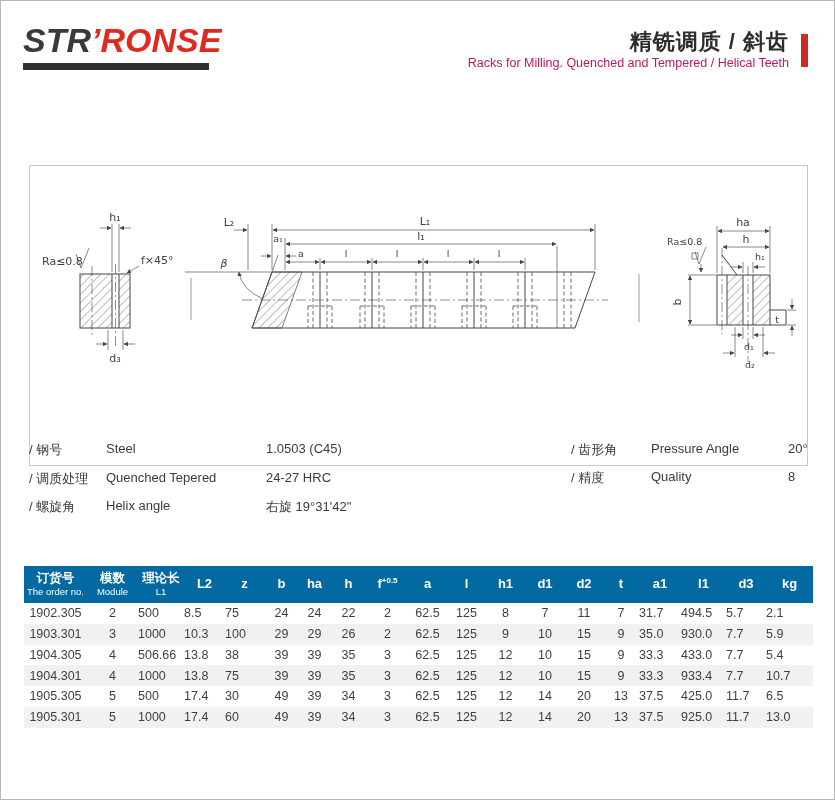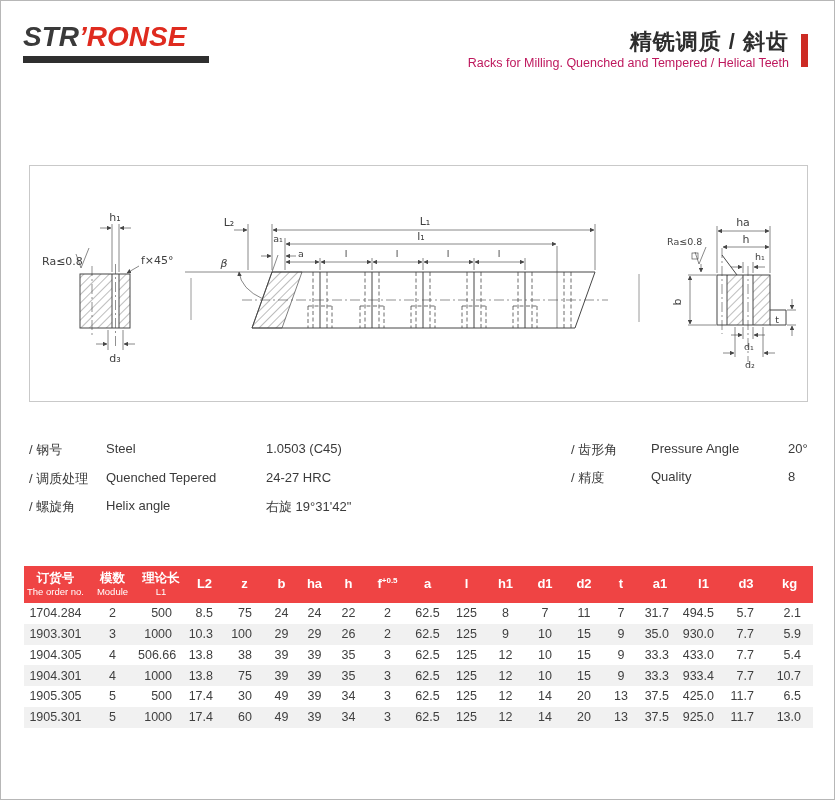--- a/index.html
+++ b/index.html
@@ -1,56 +1,56 @@
 <!DOCTYPE html>
 <html><head>
 <meta charset="utf-8">
 <style>
   html,body{margin:0;padding:0;background:#e8e8e8;}
   .page{position:relative;width:835px;height:800px;background:#fff;border:1px solid #b7b7b7;
         box-sizing:border-box;overflow:hidden;font-family:"Liberation Sans",sans-serif;}
   
   .logo{position:absolute;left:22px;top:20px;}
-  .logo-text{font-style:italic;font-weight:800;font-size:28px;letter-spacing:0px;
+  .logo-text{font-style:italic;font-weight:800;font-size:34px;letter-spacing:0px;
              font-family:"Liberation Sans",sans-serif;white-space:nowrap;}
   .logo-dark{color:#3a3a3a;}
   .logo-red{color:#df2b1f;}
   .logo-bar{width:186px;height:7px;background:#2f2f2f;margin-top:3px;}
   .title-zh{position:absolute;top:26px;right:45px;font-size:22px;font-weight:bold;color:#2d2d2d;letter-spacing:1px;}
   .title-en{position:absolute;top:55px;right:45px;font-size:12.5px;color:#be185d;}
   .accent-bar{position:absolute;left:800px;top:33px;width:7px;height:33px;background:#cc2b24;}
   
-  .draw-box{position:absolute;left:28px;top:164px;width:779px;height:237px;border:1px solid #c9c9c9;box-sizing:border-box;}
+  .draw-box{position:absolute;left:28px;top:164px;width:779px;height:301px;border:1px solid #c9c9c9;box-sizing:border-box;}
   .draw-box svg{display:block;}
   .ln{stroke:#474747;stroke-width:1;fill:none;}
   .thin{stroke:#474747;stroke-width:0.65;fill:none;}
   .dsh{stroke:#474747;stroke-width:0.8;fill:none;stroke-dasharray:4 2.5;}
   .dd{stroke:#474747;stroke-width:0.6;fill:none;stroke-dasharray:10 3 2 3;}
   .gray{stroke:#9a9a9a;stroke-width:1;fill:none;}
   .dl{font-family:"DejaVu Sans",sans-serif;font-size:11px;fill:#3f3f3f;}
   .dls{font-family:"DejaVu Sans",sans-serif;font-size:9.5px;fill:#3f3f3f;}
   
   .spec-row{position:absolute;height:18px;font-size:13px;color:#3b3b3b;white-space:nowrap;}
   .spec-row span{position:absolute;top:0;}
   .sp-zh{left:0;}
   .spec-left .sp-en{left:77px;}
   .spec-left .sp-val{left:237px;}
   .spec-right .sp-en{left:80px;}
   .spec-right .sp-val{left:217px;}
   
   .rack-table{position:absolute;left:23px;top:565px;width:789px;border-collapse:collapse;table-layout:fixed;}
-  .rack-table thead th{background:#ef4444;color:#fff;height:37px;vertical-align:middle;
+  .rack-table thead th{background:#0369a1;color:#fff;height:37px;vertical-align:middle;
        font-weight:bold;font-size:13px;padding:0;line-height:1.1;}
   .rack-table thead th .zh{font-size:12.5px;font-weight:bold;}
   .rack-table thead th .en{font-size:9.5px;font-weight:normal;margin-top:1px;}
   .rack-table thead th sup{font-size:8px;vertical-align:super;}
   .rack-table td{height:20.75px;padding:0;font-size:12.5px;color:#3f3f3f;}
   .rack-table tr.alt td{background:#f1f1f1;}
   .a-c{text-align:center;}
-  .a-r{text-align:right;padding-right:12px !important;}
+  .a-r{padding-right:12px !important;}
 </style>
 </head>
 <body>
 
 <div class="page">
 
   <div class="logo">
     <div class="logo-text"><span class="logo-dark">STR</span><span class="logo-red">’</span><span class="logo-red">RONSE</span></div>
     <div class="logo-bar"></div>
   </div>
@@ -305,21 +305,21 @@
           <th style="width: 38px;"><span>d2</span></th>
           <th style="width: 36px;"><span>t</span></th>
           <th style="width: 42px;"><span>a1</span></th>
           <th style="width: 45px;"><span>l1</span></th>
           <th style="width: 40px;"><span>d3</span></th>
           <th style="width: 47px;"><span>kg</span></th>
         </tr>
     </thead>
     <tbody>
         <tr>
-          <td class="a-c">1704.284</td>
+          <td class="a-c">1902.305</td>
           <td class="a-c">2</td>
           <td class="a-r">500</td>
           <td class="a-r">8.5</td>
           <td class="a-r">75</td>
           <td class="a-c">24</td>
           <td class="a-c">24</td>
           <td class="a-c">22</td>
           <td class="a-c">2</td>
           <td class="a-c">62.5</td>
           <td class="a-c">125</td>

